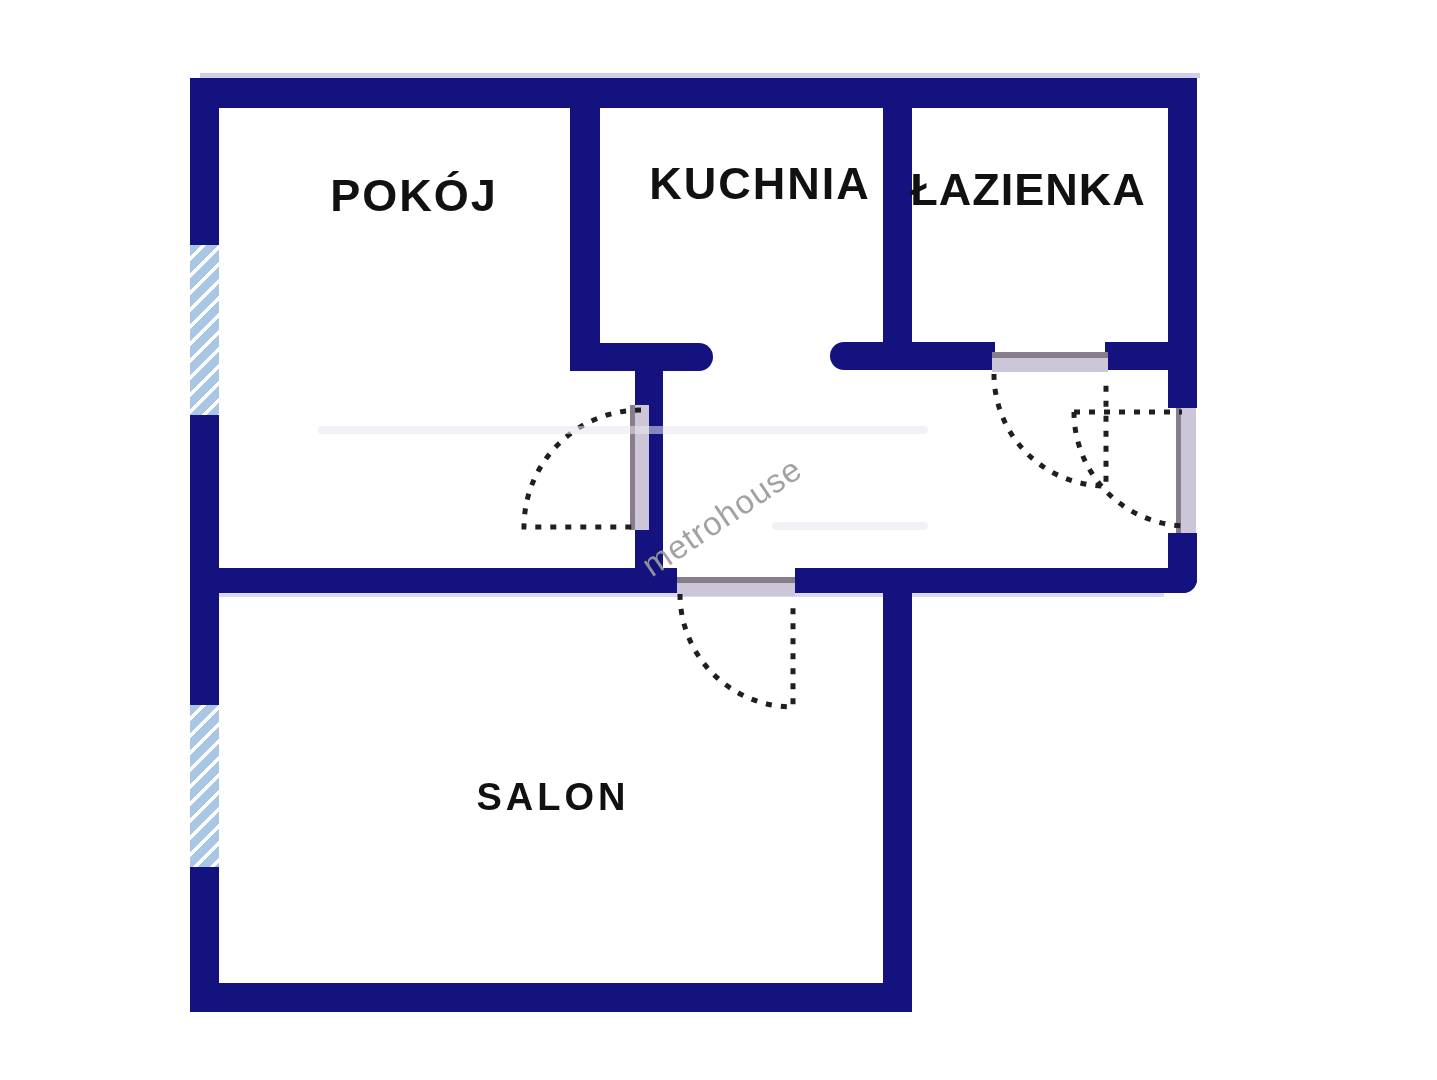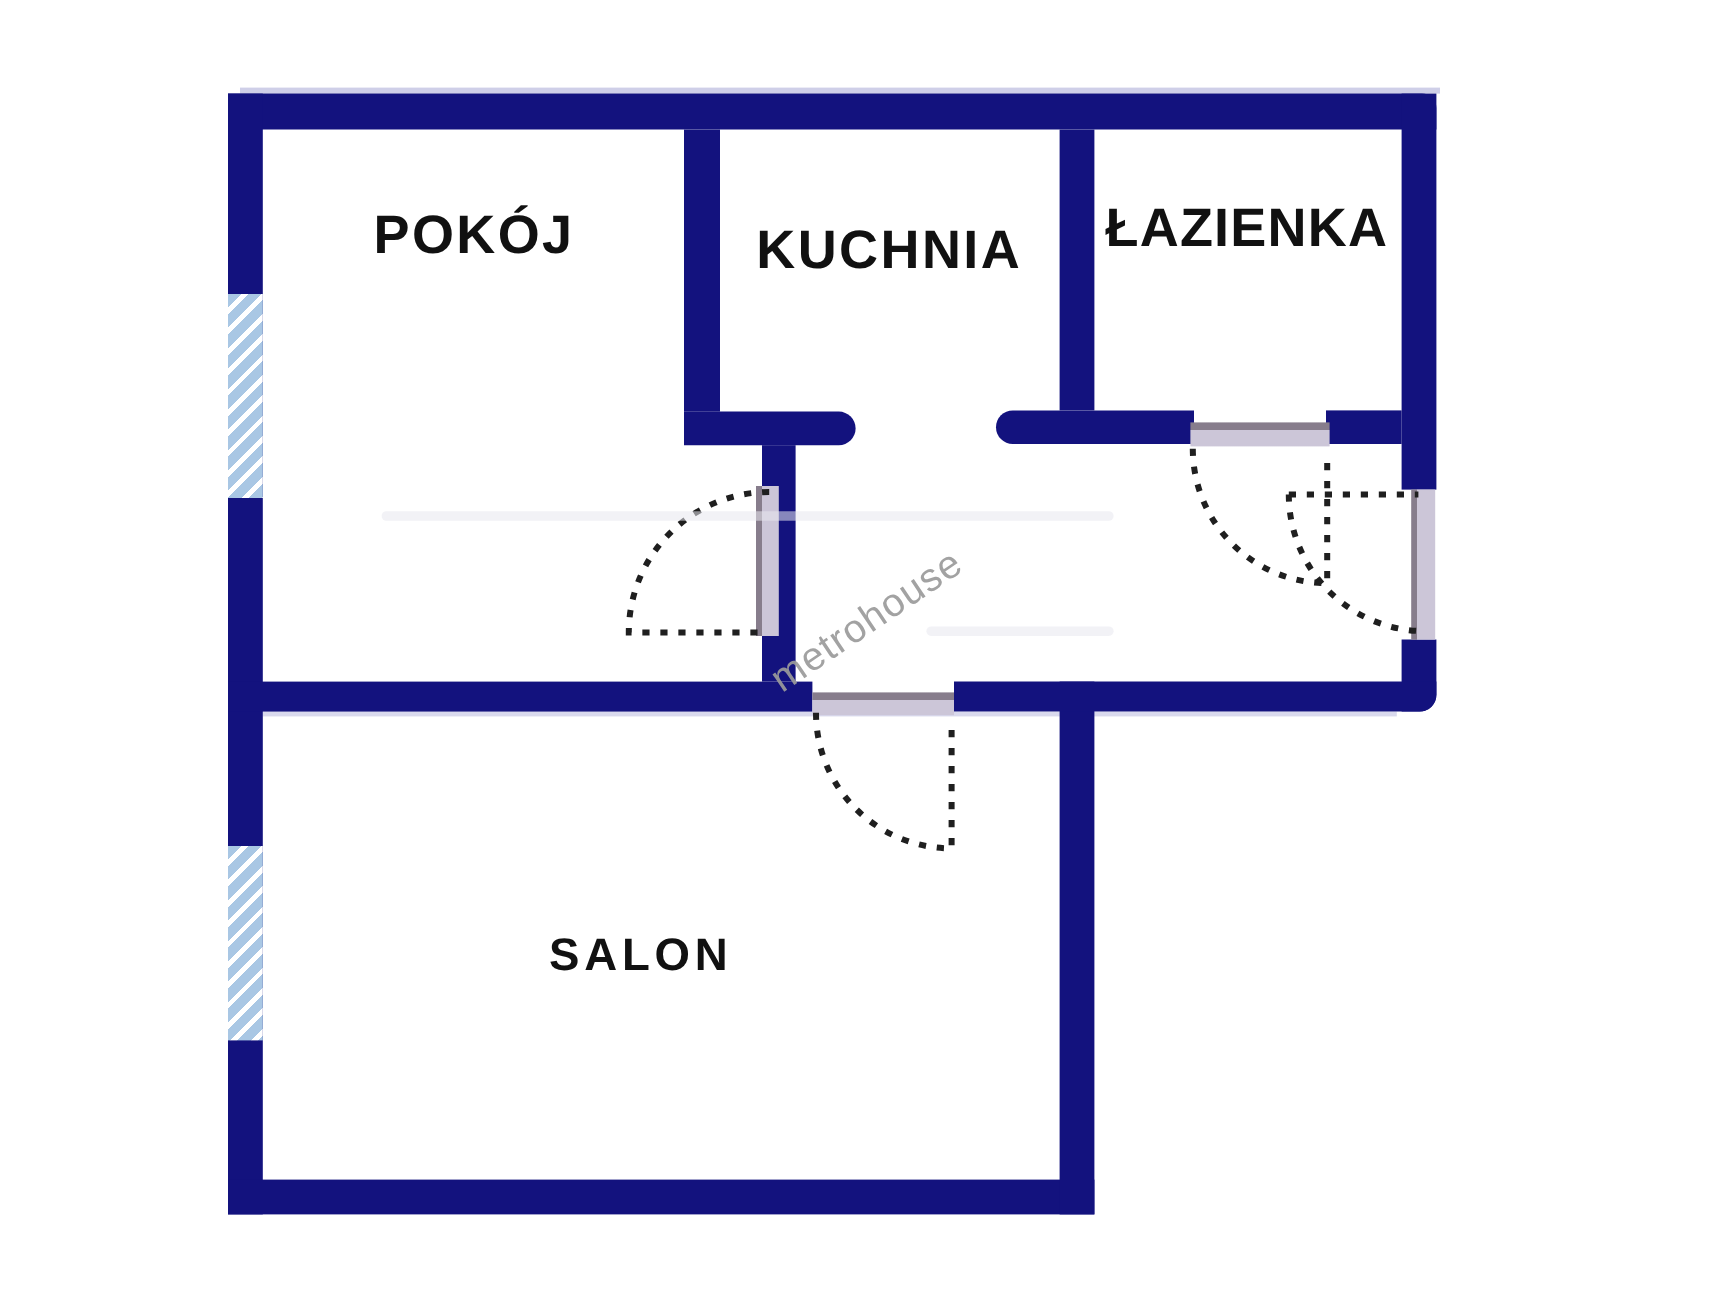--- a/index.html
+++ b/index.html
@@ -11,21 +11,21 @@
   .edge{position:absolute;background:#cfcfe8;}
   .window{
     position:absolute;
     background:repeating-linear-gradient(135deg,#a9c7e4 0 8px,#ffffff 8px 12px);
   }
   .door-panel{position:absolute;}
   .door-h{background:linear-gradient(180deg,#877d8c 0 6px,#ccc6d8 6px);}
   .door-v{background:linear-gradient(90deg,#877d8c 0 5px,#ccc6d8 5px);}
   .room-label{
     position:absolute;transform:translate(-50%,-50%);
-    font-weight:700;color:#111111;letter-spacing:2px;font-size:45px;white-space:nowrap;
+    font-weight:700;color:#111111;letter-spacing:2px;font-size:45px;white-space:nowrap;margin-left:19px;
   }
   .watermark{
     position:absolute;left:622px;top:498px;width:200px;text-align:center;
     transform:rotate(-34deg);
     font-size:33px;color:#9b9b9b;opacity:.92;letter-spacing:1px;white-space:nowrap;
   }
   .artifact{position:absolute;background:#e8e8ee;border-radius:4px;opacity:.55;}
   svg.swings{position:absolute;left:0;top:0;pointer-events:none;}
   svg.swings path{fill:none;stroke:#1f1f1f;stroke-width:5;stroke-dasharray:6 9;}
 </style>
@@ -66,19 +66,19 @@
     <path d="M 641 410 A 117 117 0 0 0 524 527 L 637 527"></path>
     <path d="M 680 594 A 113 113 0 0 0 793 707 L 793 600"></path>
     <path d="M 994 374 A 112 112 0 0 0 1106 486 L 1106 380"></path>
     <path d="M 1074 412 L 1182 412 M 1074 412 A 114 114 0 0 0 1188 526"></path>
   </svg>
 
   <div class="artifact" style="left:318px;top:426px;width:610px;height:8px;"></div>
   <div class="artifact" style="left:772px;top:522px;width:156px;height:8px;"></div>
 
   <div class="room-label" style="left:395px;top:196px;">POKÓJ</div>
-  <div class="room-label" style="left:741px;top:208px;">KUCHNIA</div>
-  <div class="room-label" style="left:1039px;top:190px;letter-spacing:1px;">ŁAZIENKA</div>
+  <div class="room-label" style="left:741px;top:184px;">KUCHNIA</div>
+  <div class="room-label" style="left:1009px;top:190px;letter-spacing:1px;">ŁAZIENKA</div>
   <div class="room-label" style="left:534px;top:797px;letter-spacing:4px;font-size:38px;">SALON</div>
 
   <div class="watermark">metrohouse</div>
 
 </div>
 
 </body></html>

